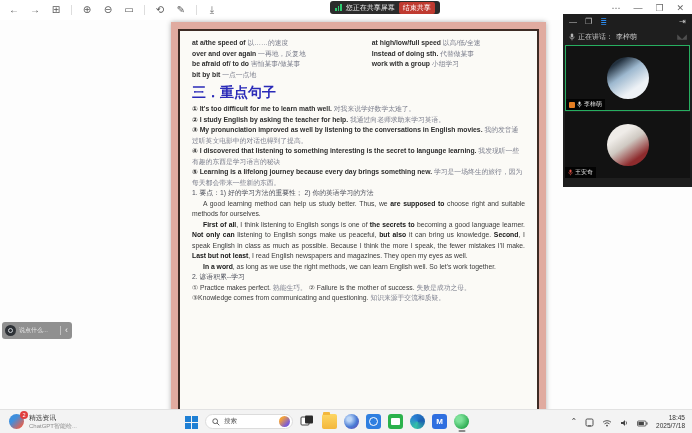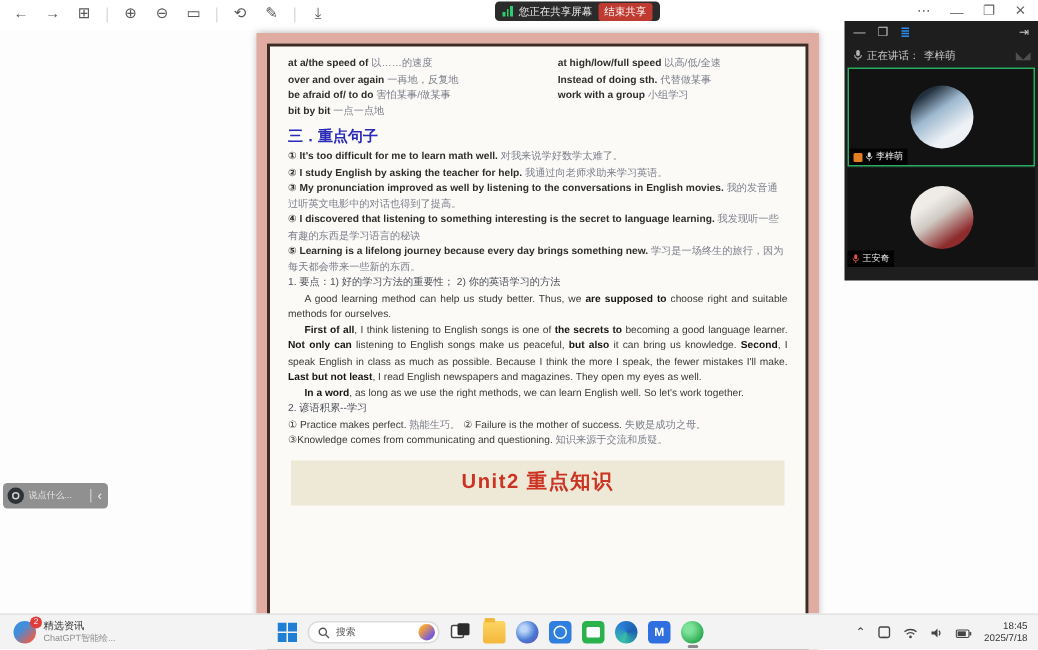--- a/index.html
+++ b/index.html
@@ -29,21 +29,21 @@
   .document{position:absolute;left:171px;top:22px;width:375px;bottom:0;box-sizing:border-box;
             background:var(--frame-pink,#e0aba0);padding:7px 7px 0 7px;z-index:1;
             box-shadow:0 0 5px rgba(0,0,0,.3);}
   .page{background:#fbfaf6;border:2px solid var(--frame-dark,#3d2b24);height:100%;
         box-sizing:border-box;padding:7px 12px 0 12px;overflow:hidden;}
   .phrases{display:flex;font-size:6.8px;line-height:10.5px;}
   .pcol-l{width:54%;}.pcol-r{flex:1;}
   .pair{white-space:normal;}
   .pair .en{color:#2e2e2e;font-weight:bold;}
   .pair .zh,.zh{color:#7b7e8c;}
-  .sec-title{color:var(--heading-blue,#2a2ab8);font-weight:bold;font-size:10px;margin:4px 0 2px 0;}
+  .sec-title{color:var(--heading-blue,#2a2ab8);font-weight:bold;font-size:14px;margin:4px 0 2px 0;}
   .sents .pair{font-size:6.8px;line-height:10.5px;}
   .outline{font-size:6.8px;line-height:10.5px;color:#4c4f5a;}
   .para{font-size:6.8px;line-height:10.5px;color:#3a3a3a;text-align:justify;margin:0;}
   .para.ind{text-indent:11px;}
   .para .bold{font-weight:bold;color:#151515;}
   .band{margin:7px 2px 0 2px;background:var(--band-cream,#eee8d6);text-align:center;padding:5px 0 7px 0;}
   .band-title{color:var(--title-red,#cc3322);font-weight:bold;font-size:13.5px;letter-spacing:1px;}
 
   
   .meet-panel{position:absolute;top:14px;right:0;width:129px;height:173px;
@@ -180,23 +180,20 @@
         <div class="para ind"><span class="bold">First of all</span><span>, I think listening to English songs is one of </span><span class="bold">the secrets to</span><span> becoming a good language learner. </span><span class="bold">Not only can</span><span> listening to English songs make us peaceful, </span><span class="bold">but also</span><span> it can bring us knowledge. </span><span class="bold">Second</span><span>, I speak English in class as much as possible. Because I think the more I speak, the fewer mistakes I'll make. </span><span class="bold">Last but not least</span><span>, I read English newspapers and magazines. They open my eyes as well.</span></div>
         <div class="para ind"><span class="bold">In a word</span><span>, as long as we use the right methods, we can learn English well. So let's work together.</span></div>
       </div>
 
     <div class="outline">2. 谚语积累--学习</div>
     <div>
         <div class="para"><span>① Practice makes perfect.</span><span class="zh"> 熟能生巧。</span><span> ② Failure is the mother of success.</span><span class="zh"> 失败是成功之母。</span></div>
         <div class="para"><span>③Knowledge comes from communicating and questioning.</span><span class="zh">  知识来源于交流和质疑。</span></div>
       </div>
 
-    <div class="band">
-      <span class="band-title">Unit2 重点知识</span>
-    </div>
   </div>
 </div>
 
 <div class="meet-panel">
   <div class="mp-header">
     <span>—</span>
     <span>❐</span>
     <span class="mp-list">≣</span>
     <span class="mp-right">⇥</span>
   </div>

